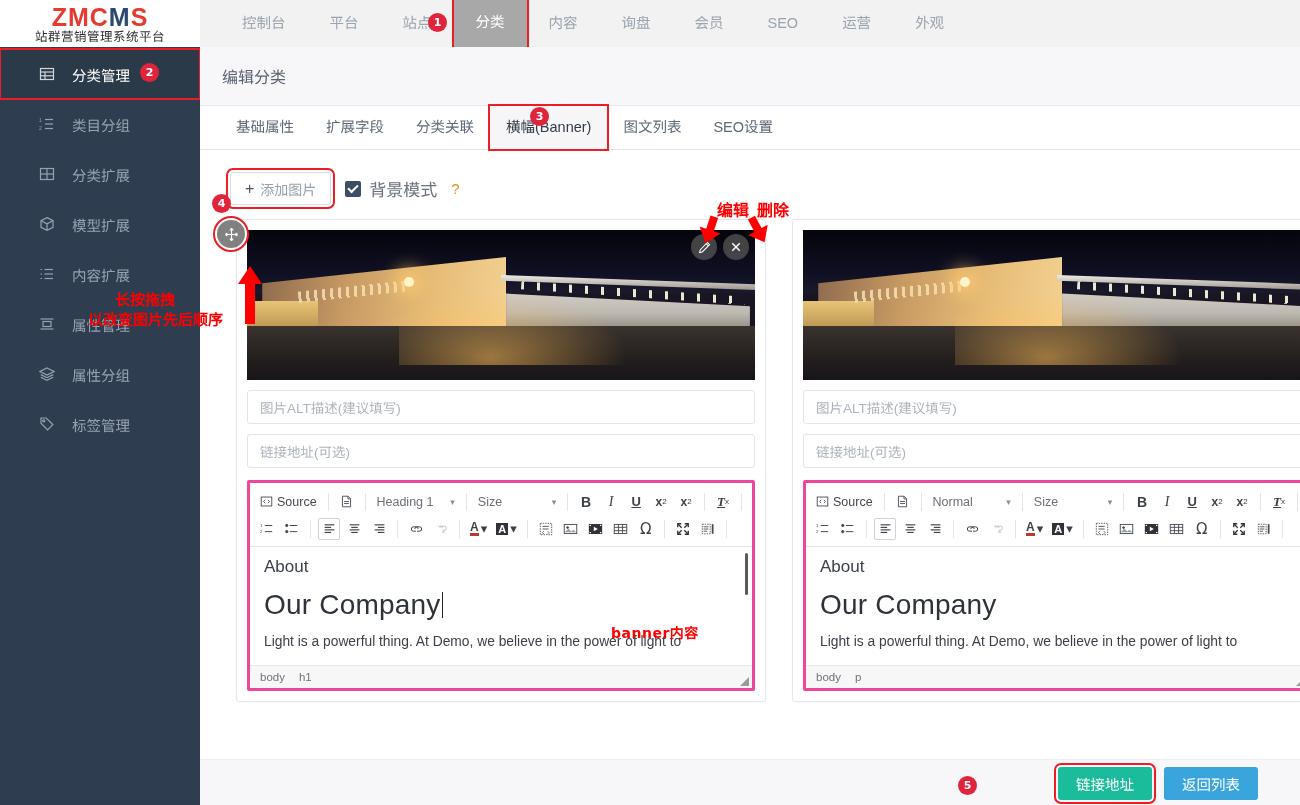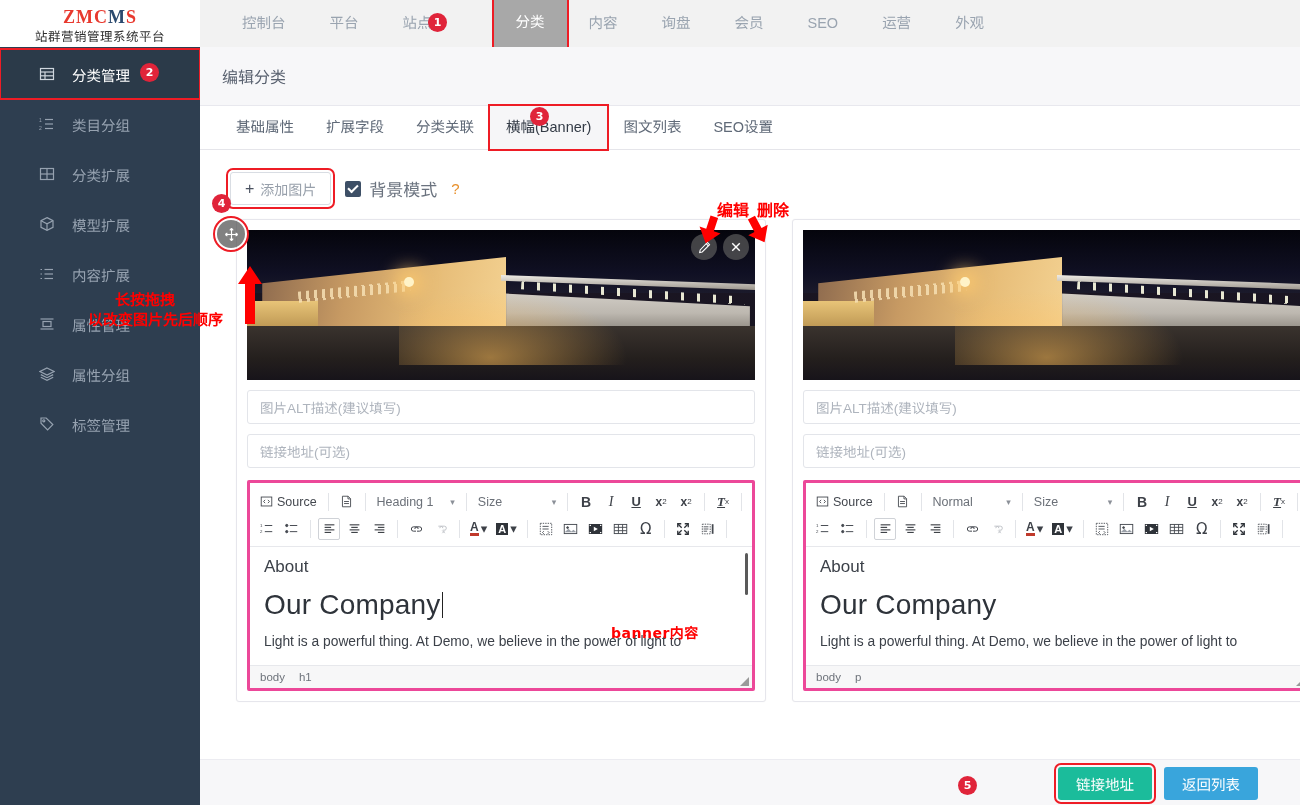--- a/index.html
+++ b/index.html
@@ -15,42 +15,41 @@
   .topbar {
     position: absolute; left: 0; top: 0; width: 1300px; height: 47px;
     background: #f2f2f2; display: flex; align-items: stretch;
   }
   .brand {
     width: 200px; height: 47px; background: #ffffff;
     display: flex; flex-direction: column; align-items: center; justify-content: center;
     padding-top: 1px;
   }
   .brand-logo {
-    font-size: 18px; font-weight: bold; letter-spacing: 1px; line-height: 24px;
-    font-family: Liberation Serif, serif;
+    font-size: 25px; font-weight: bold; letter-spacing: 1px; line-height: 24px;
+    font-family: Liberation Sans, sans-serif;
   }
   .brand-logo .z { color: #e8392e; }
   .brand-logo .m1 { color: #e8392e; }
   .brand-logo .c { color: #e8392e; }
   .brand-logo .m2 { color: #2b4a6f; }
   .brand-logo .s { color: #e8392e; }
   .brand-sub {
     font-size: 12.5px; color: #2f2f2f; letter-spacing: .5px; line-height: 15px;
     font-family: "DejaVu Sans", sans-serif;
   }
   .topnav { flex: 1; display: flex; align-items: center; padding-left: 20px; position: relative; }
   .topnav-item {
     padding: 0 22px; height: 47px; line-height: 47px;
     font-size: 14.5px; color: #9aa4b0; cursor: pointer; white-space: nowrap;
   }
   .topnav-item.active {
     background: #a8a8a8; color: #ffffff;
     outline: 2px solid #ee1c25;
     height: 49px;
-    margin-left: 40px;
   }
 
   
   .sidebar {
     position: absolute; left: 0; top: 47px; width: 200px; height: 758px;
     background: #2e3e50;
   }
   .side-item {
     display: flex; align-items: center; height: 50px; padding-left: 38px;
     color: #96a2b0; font-size: 14.5px; cursor: pointer; gap: 17px;

